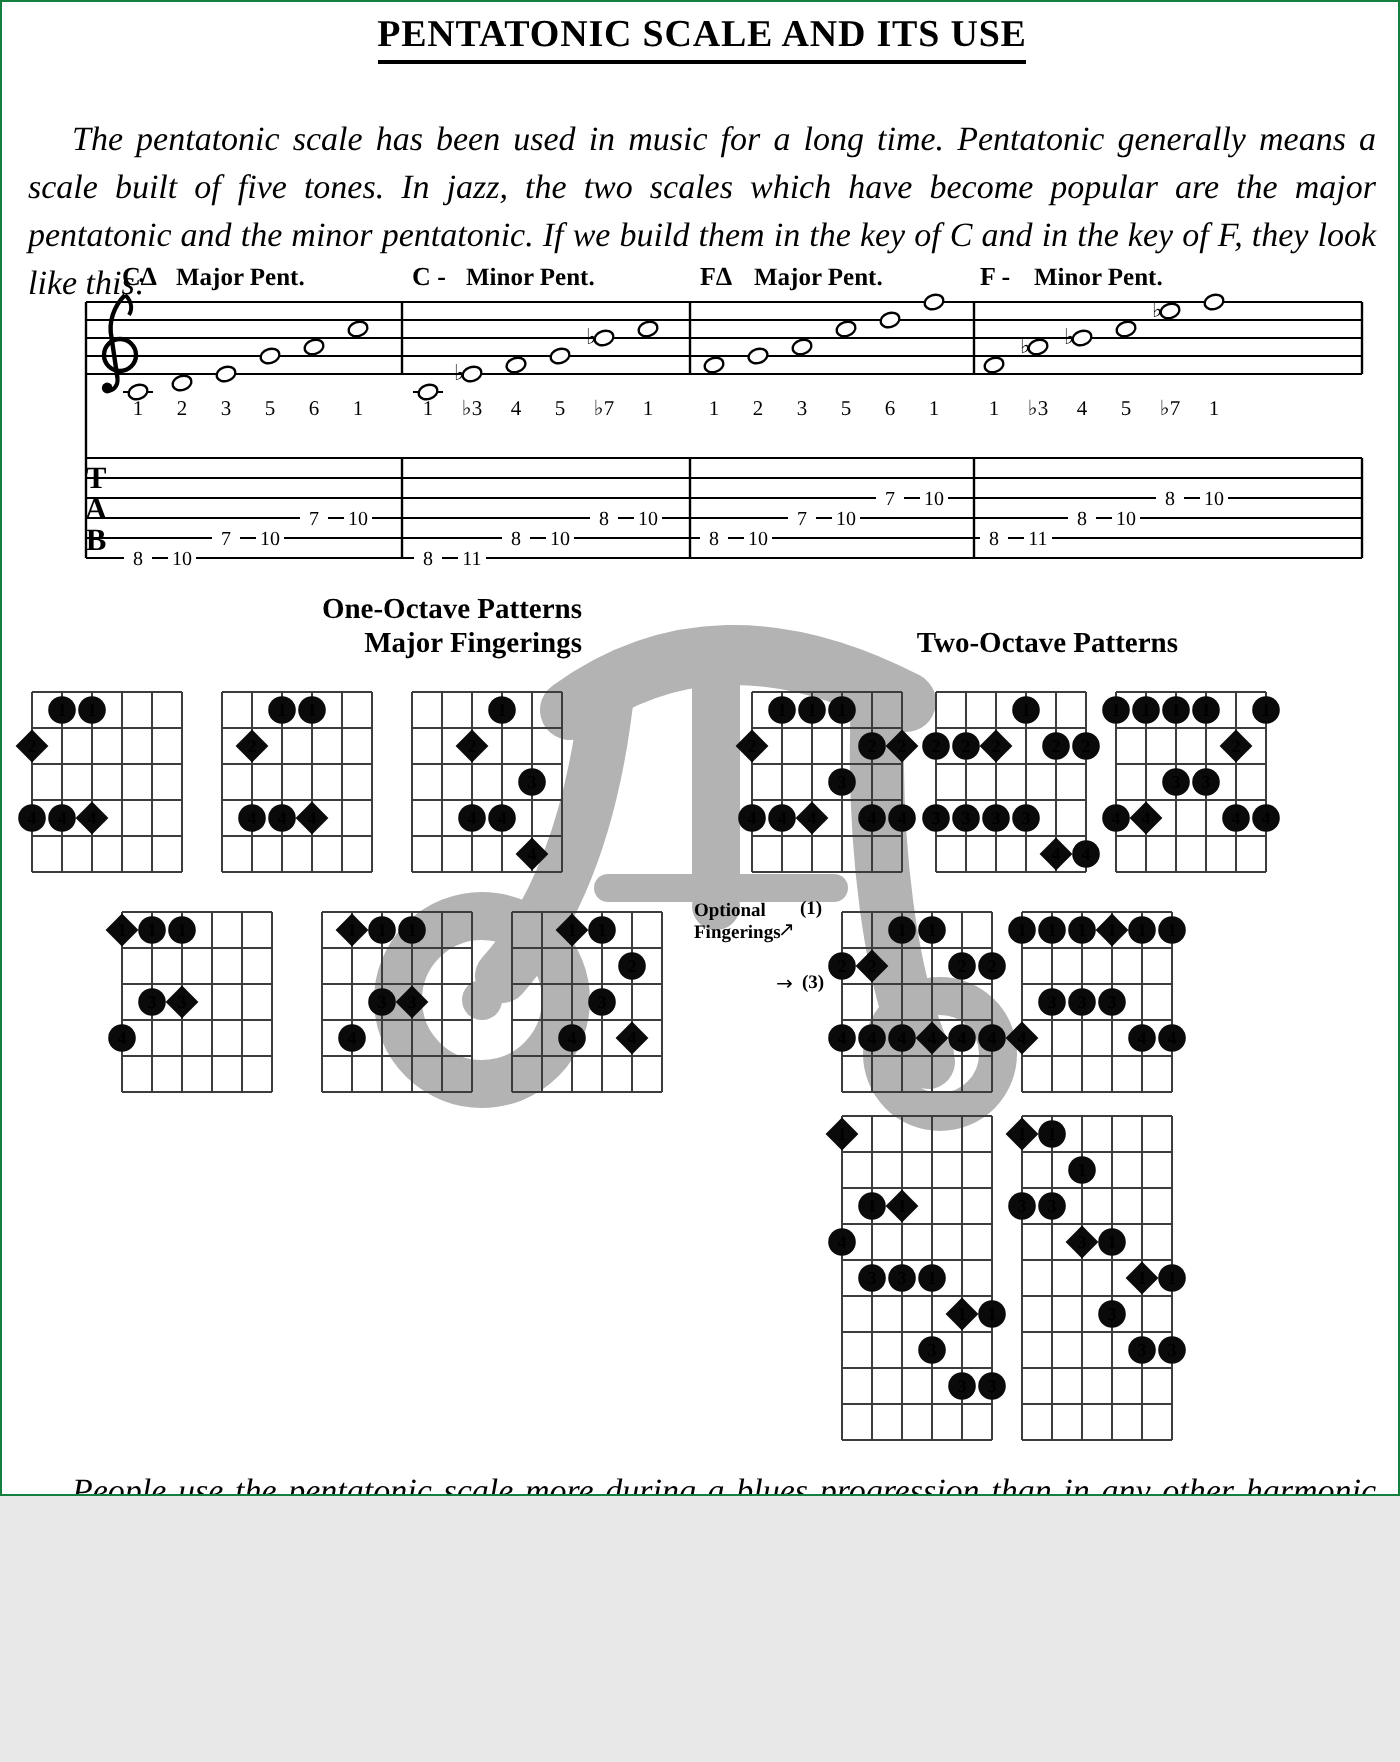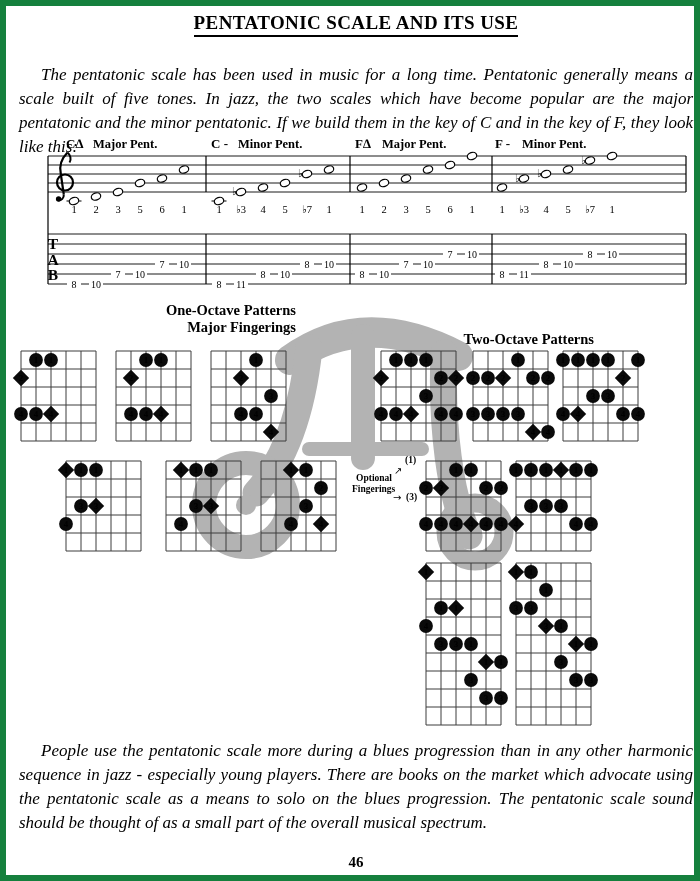--- a/index.html
+++ b/index.html
@@ -1,41 +1,41 @@
 <!DOCTYPE html>
 <html><head>
 <meta charset="utf-8">
 <style>
   html,body{margin:0;padding:0;background:#e8e8e8;}
   .page{
-    position:relative;width:700px;height:881px;background:#fff;
+    position:relative;width:700px;height:748px;background:#fff;
     font-family:"Liberation Serif","DejaVu Serif",serif;color:#000;
-    box-sizing:border-box;border:6px solid #15803d;overflow:hidden;
+    box-sizing:border-box;border:1px solid #15803d;overflow:hidden;
   }
   .title-wrap{position:absolute;top:6px;left:0;width:700px;text-align:center;z-index:3;}
   .title-wrap span{
     display:inline-block;font-size:19px;font-weight:bold;letter-spacing:.4px;
     border-bottom:2.5px solid #000;padding-bottom:1px;
   }
   .para{
     position:absolute;left:13px;width:674px;font-size:17px;line-height:1.42;
     text-indent:22px;text-align:justify;z-index:3;font-style:italic;
   }
   .para.intro{top:40px;}
   .para.outro{top:716px;}
   .heading{position:absolute;text-align:right;font-weight:bold;font-size:14.5px;line-height:1.18;z-index:3;}
   .h-one{left:90px;top:296px;width:200px;}
-  .h-two{left:388px;top:313px;width:200px;margin-top:12px;}
+  .h-two{left:388px;top:313px;width:200px;}
   .page-number{position:absolute;left:0;top:848px;width:700px;text-align:center;font-weight:bold;font-size:15px;z-index:3;}
   .layer{position:absolute;left:0;top:0;pointer-events:none;}
   #logo-layer{z-index:1;}
   #notation-layer{z-index:2;}
   #grids{position:absolute;left:0;top:0;width:700px;height:881px;z-index:2;}
   .annot{position:absolute;z-index:3;font-size:9.5px;font-weight:bold;}
-  .annot.block{left:346px;top:467px;width:40px;text-align:right;line-height:1.15;}
+  .annot.block{left:346px;top:450px;width:40px;text-align:left;line-height:1.15;}
   .annot.lbl1{left:399px;top:449px;}
   .annot.lbl3{left:400px;top:486px;}
   .arrow{position:absolute;z-index:3;font-size:10px;font-family:"DejaVu Sans",sans-serif;}
   .arrow.a1{left:388px;top:459px;}
   .arrow.a2{left:387px;top:486px;}
   svg text{font-family:"Liberation Serif","DejaVu Serif",serif;fill:#000;}
 </style>
 </head>
 <body>
 

